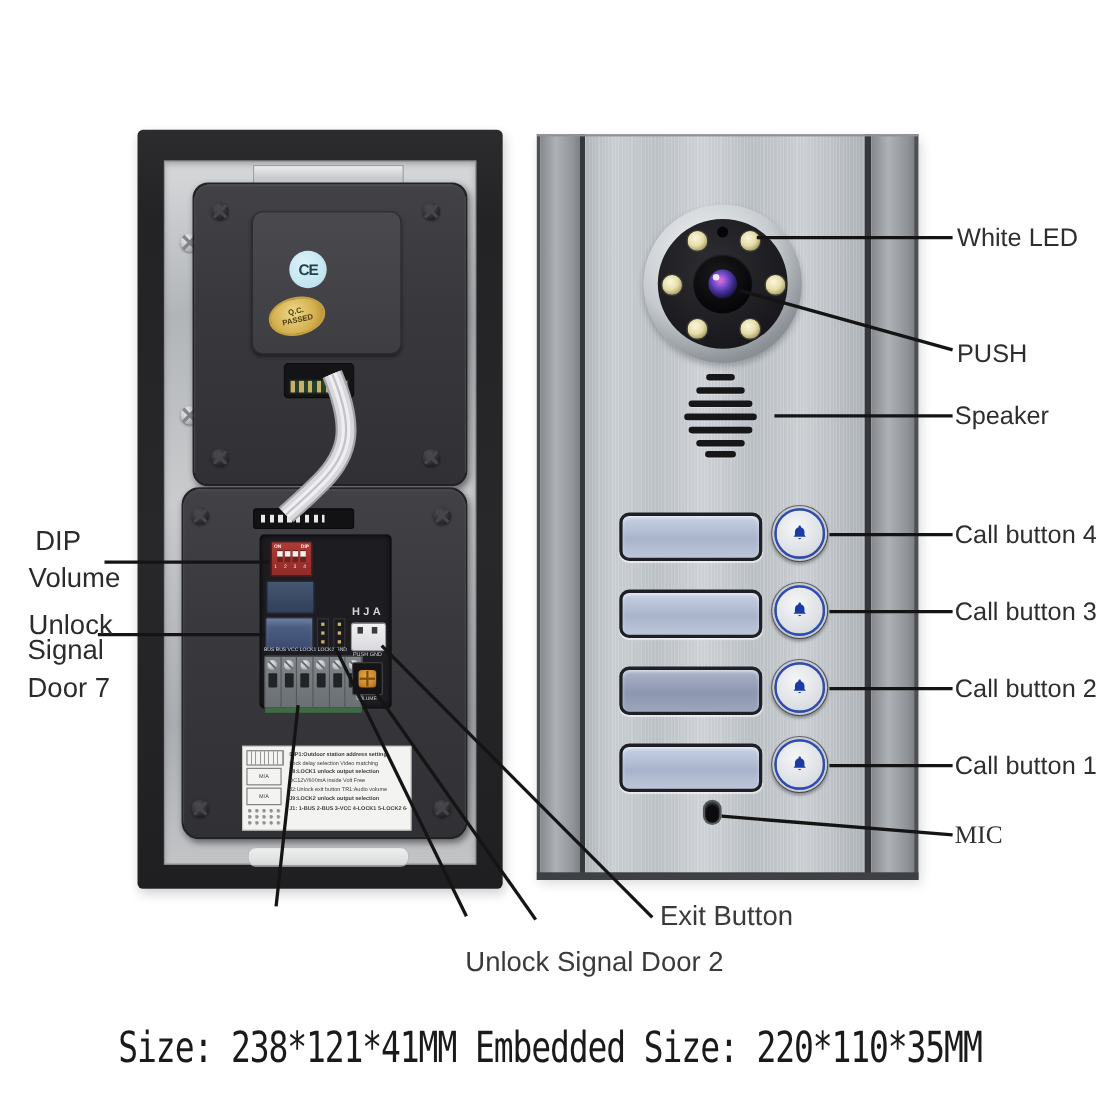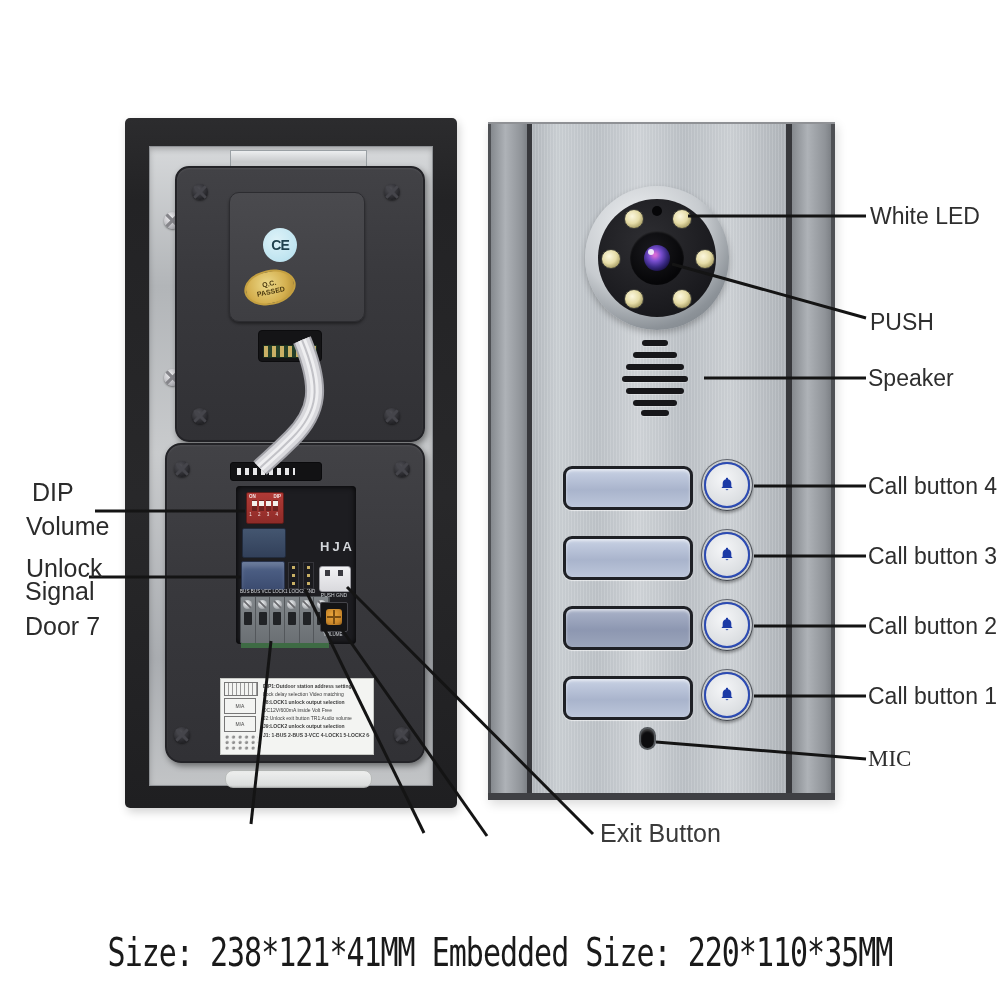--- a/index.html
+++ b/index.html
@@ -43,21 +43,21 @@
   .jpin{width:3px;height:3px;background:#c9b065;}
 
   .t-labels{left:73px;top:143px;width:92px;font-size:5px;color:#d8dade;white-space:nowrap;letter-spacing:0;transform:scale(.92);transform-origin:left;}
   .t-block{left:73px;top:151px;width:88px;height:46px;background:linear-gradient(180deg,#81868a,#6a6f73);border:1px solid #4a4e52;border-radius:2px;display:flex;}
   .t-cell{flex:1;border-right:1px solid #53575b;display:flex;flex-direction:column;align-items:center;}
   .t-cell:last-child{border-right:none;}
   .t-screw{width:9px;height:9px;border-radius:50%;margin-top:3px;background:linear-gradient(45deg,transparent 40%,#6a6a6e 46% 54%,transparent 60%),radial-gradient(circle at 40% 35%,#eef0f2,#adb0b4 65%,#7e8286);}
   .t-slot{width:8px;height:13px;margin-top:3px;background:#212326;border-radius:1px;}
   .t-green{position:absolute;left:0;bottom:-5px;width:100%;height:5px;background:#3e6b44;}
 
-  .hja{left:153px;top:94px;font-size:13px;letter-spacing:3px;color:#d3d6da;font-weight:bold;}
+  .hja{left:153px;top:106px;font-size:10px;letter-spacing:3px;color:#d3d6da;font-weight:bold;}
   .push-conn{left:152px;top:121px;width:30px;height:24px;background:linear-gradient(180deg,#f2f2f4,#d9d9dd);border-radius:3px;border:1px solid #9a9aa0;}
   .push-notch{position:absolute;top:3px;width:5px;height:6px;background:#3a3a40;}
   .push-label{left:150px;top:147px;width:34px;text-align:center;font-size:5px;color:#cfd2d6;}
   .volume-pot{left:153px;top:157px;width:26px;height:28px;background:#141416;border:1px solid #45454b;border-radius:2px;display:flex;align-items:center;justify-content:center;}
   .vol-knob{width:16px;height:16px;border-radius:3px;background:radial-gradient(circle at 45% 40%,#eda83e,#c8862a 65%,#8f5c18);position:relative;}
   .vol-knob::before{content:"";position:absolute;left:7px;top:1px;width:2px;height:14px;background:#7a4e12;}
   .vol-knob::after{content:"";position:absolute;left:1px;top:7px;width:14px;height:2px;background:#7a4e12;}
   .vol-label{left:150px;top:187px;width:32px;text-align:center;font-size:4.5px;color:#cfd2d6;}
 
   .sticker{left:53px;top:233px;width:154px;height:77px;background:#f3f4f2;border:1px solid #c6c8c4;display:flex;padding:3px;box-sizing:border-box;gap:3px;}
@@ -351,15 +351,16 @@
   <div class="abs lbl lbl-right" style="left:870px;top:216px;">White LED</div>
   <div class="abs lbl lbl-right" style="left:870px;top:322px;">PUSH</div>
   <div class="abs lbl lbl-right" style="left:868px;top:378px;">Speaker</div>
   <div class="abs lbl lbl-right" style="left:868px;top:486px;">Call button 4</div>
   <div class="abs lbl lbl-right" style="left:868px;top:556px;">Call button 3</div>
   <div class="abs lbl lbl-right" style="left:868px;top:626px;">Call button 2</div>
   <div class="abs lbl lbl-right" style="left:868px;top:696px;">Call button 1</div>
   <div class="abs lbl lbl-right" style="left:868px;top:759px;font-family:Liberation Serif, serif;">MIC</div>
 
   <div class="abs lbl lbl-bottom" style="left:600px;top:819px;">Exit Button</div>
+  <div class="abs lbl lbl-bottom" style="left:423px;top:861px;">Unlock Signal Door 2</div>
 
   <div class="abs footer-size">Size: 238*121*41MM Embedded Size: 220*110*35MM</div>
 </div>
 
 </body></html>

